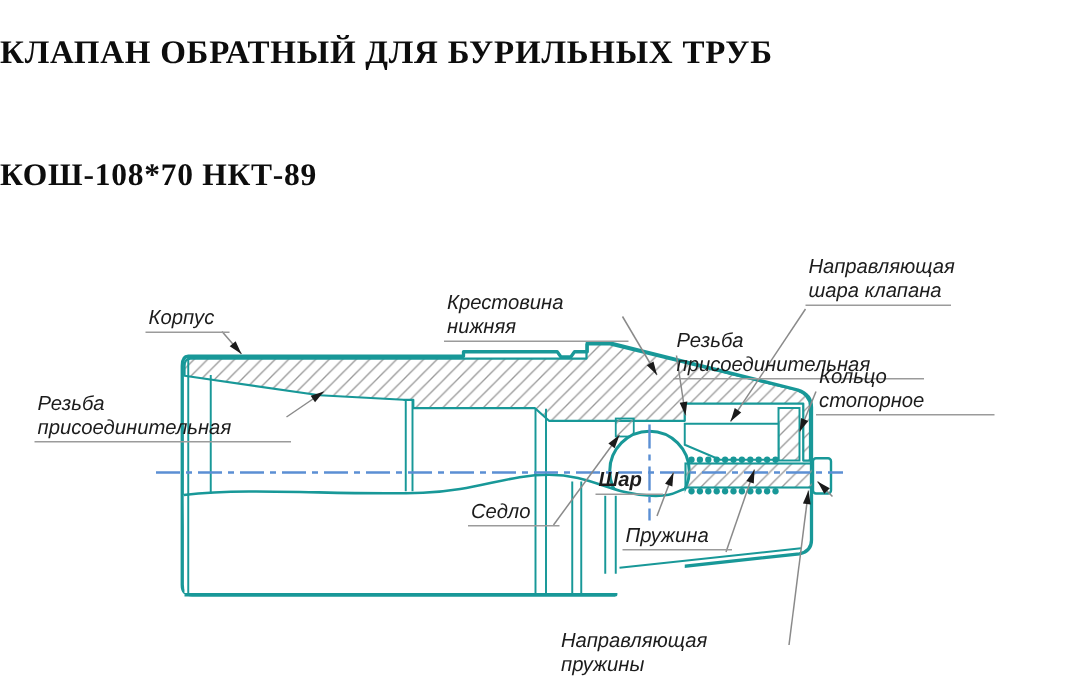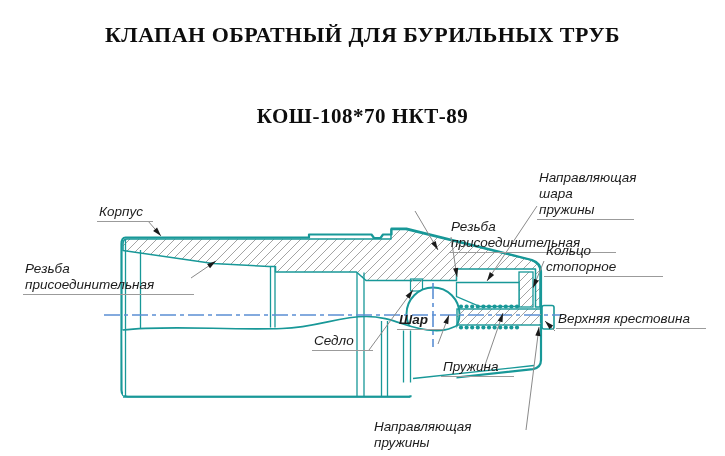--- a/index.html
+++ b/index.html
@@ -1,18 +1,18 @@
 <!DOCTYPE html>
 <html><head>
 <meta charset="utf-8">
 <style>
   html,body{margin:0;padding:0;background:#fff;}
   #stage{position:relative;width:725px;height:456px;background:#fff;overflow:hidden;
          font-family:"Liberation Sans",sans-serif;}
-  .title-line{position:absolute;left:0;width:725px;text-align:center;color:#0d0d0d;
+  .title-line{position:absolute;left:0;width:725px;color:#0d0d0d;
               font-family:"Liberation Serif",serif;font-weight:bold;}
   #title1{top:22px;font-size:22px;letter-spacing:.5px;}
   #title2{top:56px;font-size:21px;letter-spacing:.5px;margin-top:48px;}
   svg{position:absolute;left:0;top:0;}
   .lbl{position:absolute;font:italic 13.5px/16px "Liberation Sans",sans-serif;color:#1c1c1c;
        white-space:pre-line;border-bottom:1.2px solid #9b9b9b;padding:0 2px 1px 2px;}
 </style>
 </head>
 <body>
 
@@ -107,24 +107,24 @@
       <line x1="555" y1="331" x2="545" y2="321" marker-end="url(#arr)"></line>
       <line x1="369" y1="350" x2="413" y2="290" marker-end="url(#arr)"></line>
       <line x1="438" y1="344" x2="449" y2="315" marker-end="url(#arr)"></line>
       <line x1="484" y1="368" x2="503" y2="313" marker-end="url(#arr)"></line>
       <line x1="526" y1="430" x2="539" y2="327" marker-end="url(#arr)"></line>
     </g>
   </svg>
 
   <div class="lbl" style="left:97px;top:204px;width:52px;">Корпус</div>
   <div class="lbl" style="left:23px;top:261px;width:167px;">Резьба присоединительная</div>
+  <div class="lbl" style="left:296px;top:194px;width:119px;">Крестовина нижняя</div>
   <div class="lbl" style="left:537px;top:170px;width:93px;">Направляющая
-шара пружины</div>
+шара клапана</div>
   <div class="lbl" style="left:449px;top:219px;width:163px;">Резьба присоединительная</div>
   <div class="lbl" style="left:544px;top:243px;width:115px;">Кольцо стопорное</div>
-  <div class="lbl" style="left:556px;top:311px;width:146px;">Верхняя крестовина</div>
   <div class="lbl" style="left:312px;top:333px;width:57px;">Седло</div>
   <div class="lbl" style="left:397px;top:312px;width:41px;font-weight:bold;">Шар</div>
-  <div class="lbl" style="left:415px;top:359px;width:69px;margin-left:26px;">Пружина</div>
+  <div class="lbl" style="left:415px;top:349px;width:69px;">Пружина</div>
   <div class="lbl" style="left:372px;top:396px;width:153px;margin-top:23px;">Направляющая пружины
 клапана</div>
 
 </div>
 
 </body></html>

